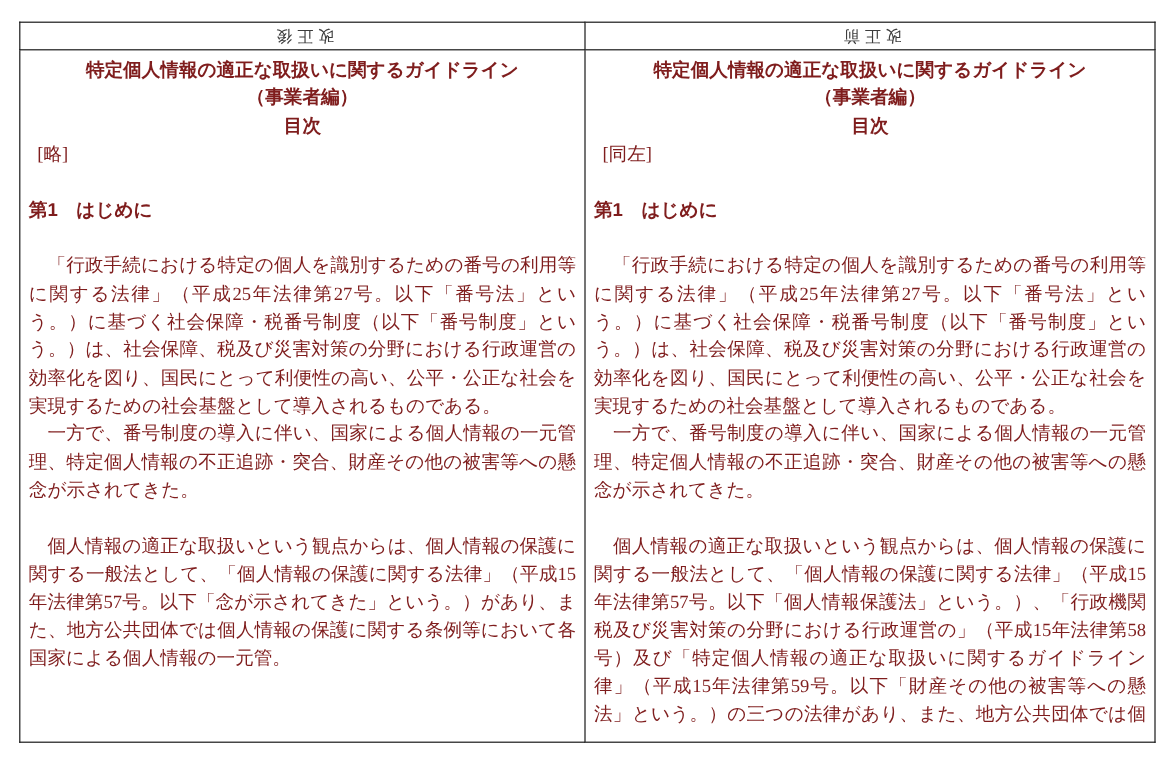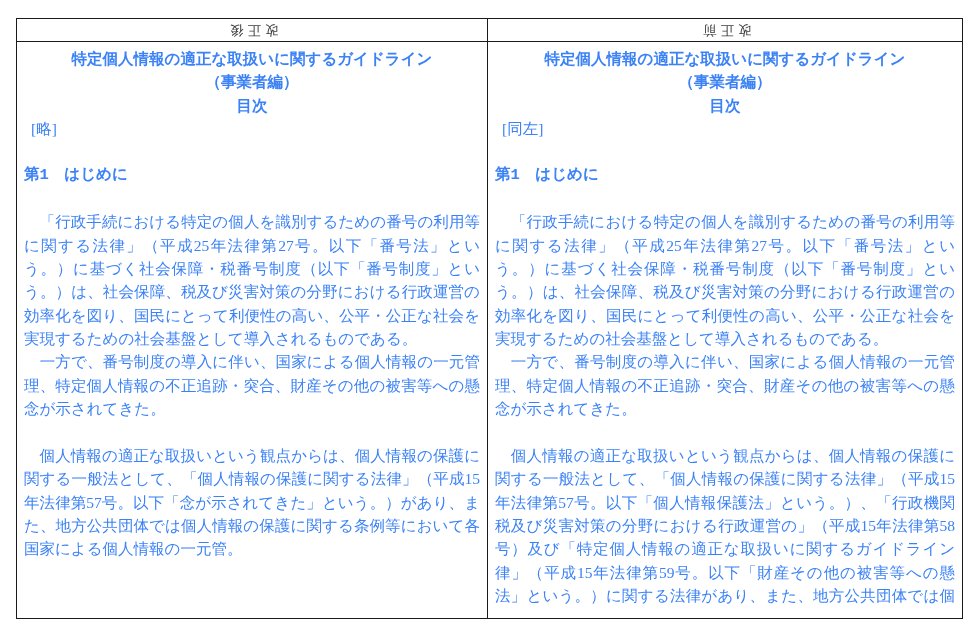--- a/index.html
+++ b/index.html
@@ -35,33 +35,33 @@
     color: #3c3c3c;
     line-height: 22px;
   }
 
   .cell { padding: 5px 7px 0 7px; }
 
   .line {
     height: 23.35px;
     line-height: 23.35px;
     font-size: 15.5px;
-    color: #3b82f6;
+    color: #7f1d1d;
     text-align: justify;
     text-align-last: justify;
     white-space: pre-wrap;
   }
   .line.title {
     font-family: "Liberation Sans", "DejaVu Sans", sans-serif;
     font-weight: bold;
     text-align: center;
     text-align-last: center;
   }
   .line.heading {
-    font-family: Liberation Mono, monospace;
+    font-family: Liberation Sans, sans-serif;
     font-weight: bold;
     text-align: right;
     text-align-last: left;
   }
   .line.note { text-align: left; text-align-last: left; padding-left: 7px; }
   .line.end  { text-align-last: left; }
   .line.blank { }
 
   .u {
     text-decoration-thickness: 1px;
@@ -134,19 +134,19 @@
               <div class="line body"><span>　一方で、番号制度の導入に伴い、国家による個人情報の一元管</span></div>
               <div class="line body"><span>理、特定個人情報の不正追跡・突合、財産その他の被害等への懸</span></div>
               <div class="line body end"><span>念が示されてきた。</span></div>
               <div class="line blank"><span></span></div>
               <div class="line body"><span>　個人情報の適正な取扱いという観点からは、個人情報の保護に</span></div>
               <div class="line body"><span>関する一般法として、</span><span class="u">「個人情報の保護に関する法律」（平成15</span></div>
               <div class="line body"><span class="u">年法律第57号。以下「個人情報保護法」という。）、「行政機関</span></div>
               <div class="line body"><span class="u">税及び災害対策の分野における行政運営の」（平成15年法律第58</span></div>
               <div class="line body"><span class="u">号）及び「特定個人情報の適正な取扱いに関するガイドライン</span></div>
               <div class="line body"><span class="u">律」（平成15年法律第59号。以下「財産その他の被害等への懸</span></div>
-              <div class="line body"><span class="u">法」という。）に関する法律</span><span>があり、また、地方公共団体では個</span></div>
+              <div class="line body"><span class="u">法」という。）の三つの法律</span><span>があり、また、地方公共団体では個</span></div>
             </div>
         </td>
       </tr>
     </tbody>
   </table>
 </div>
 
 </body></html>

